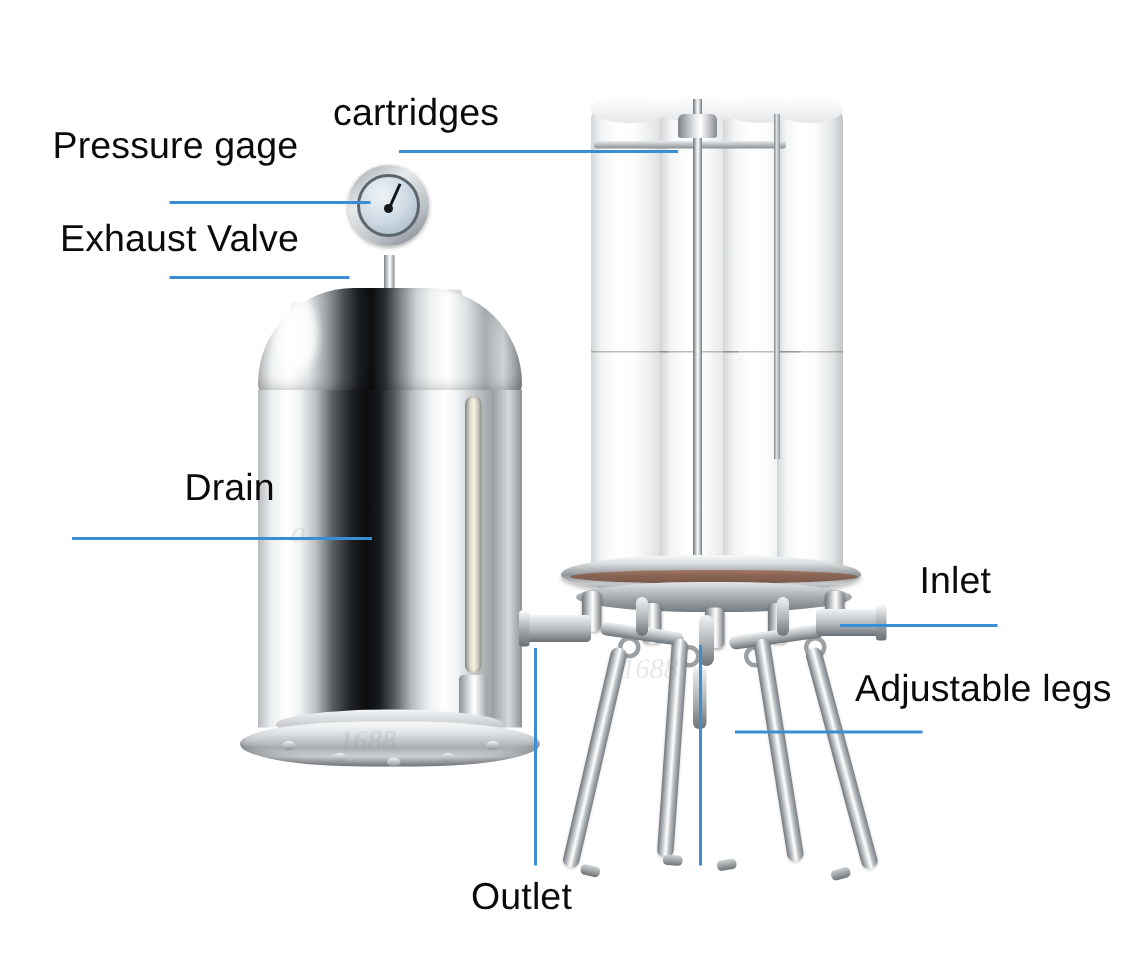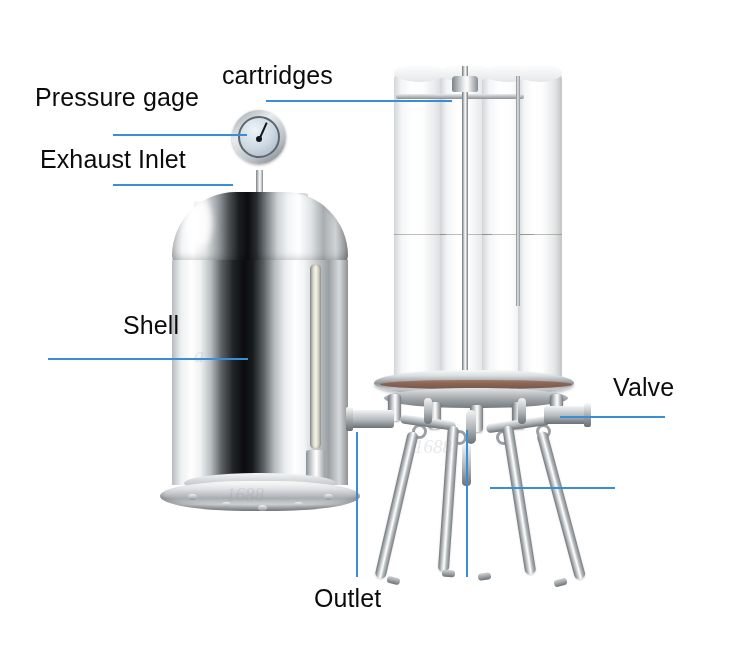--- a/index.html
+++ b/index.html
@@ -288,23 +288,24 @@
   <div class="lead v" style="left:490px;top:487px;height:0px;"></div>
 
   <div class="lead v" style="left:356px;top:432px;height:145px;"></div>
 
   <div class="lead v" style="left:466px;top:430px;height:147px;"></div>
 
   <div class="lbl" style="left:222px;top:63px;font-size:25px;">cartridges</div>
 
   <div class="lbl" style="left:35px;top:85px;font-size:25px;">Pressure gage</div>
 
-  <div class="lbl" style="left:40px;top:147px;font-size:25px;">Exhaust Inlet</div>
-
-  <div class="lbl" style="left:123px;top:313px;font-size:25px;">Shell</div>
-
-  <div class="lbl" style="left:613px;top:375px;font-size:25px;">Valve</div>
-
+  <div class="lbl" style="left:40px;top:147px;font-size:25px;">Exhaust Valve</div>
+
+  <div class="lbl" style="left:123px;top:313px;font-size:25px;">Drain</div>
+
+  <div class="lbl" style="left:613px;top:375px;font-size:25px;">Inlet</div>
+
+  <div class="lbl" style="left:570px;top:447px;font-size:25px;">Adjustable legs</div>
 
   <div class="lbl" style="left:314px;top:586px;font-size:25px;">Outlet</div>
 
 
 </div>
 
 </body></html>

